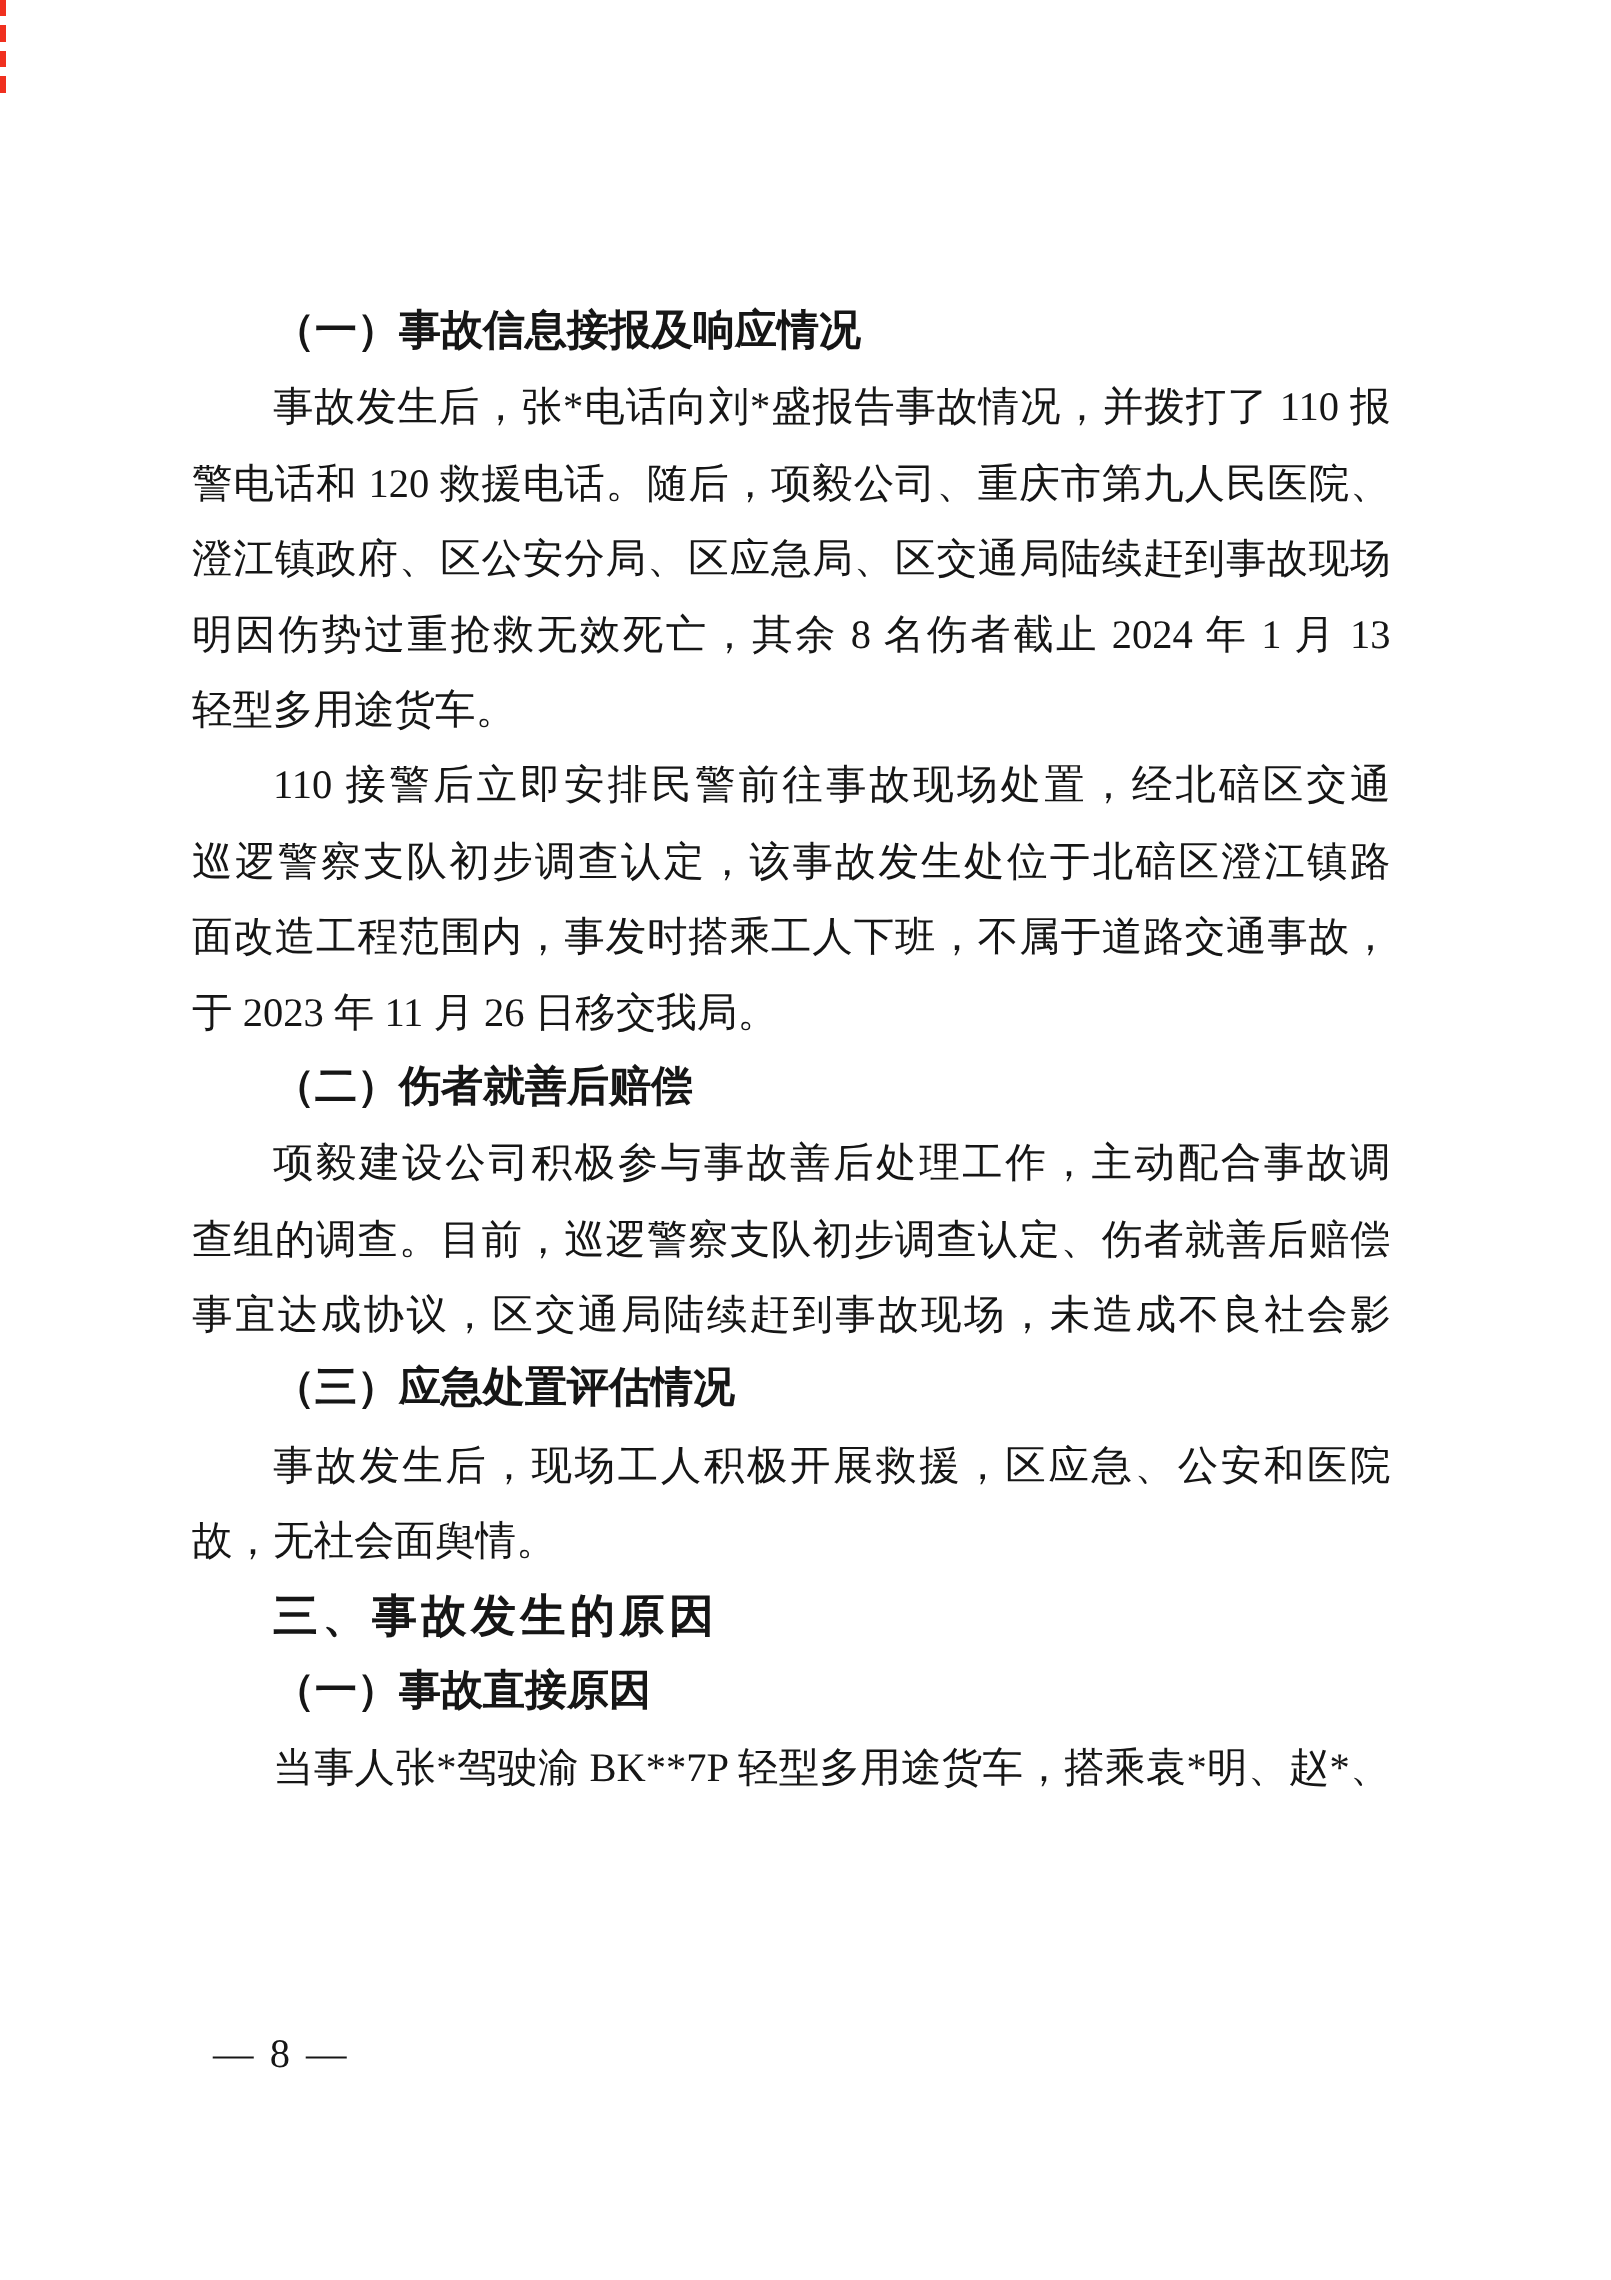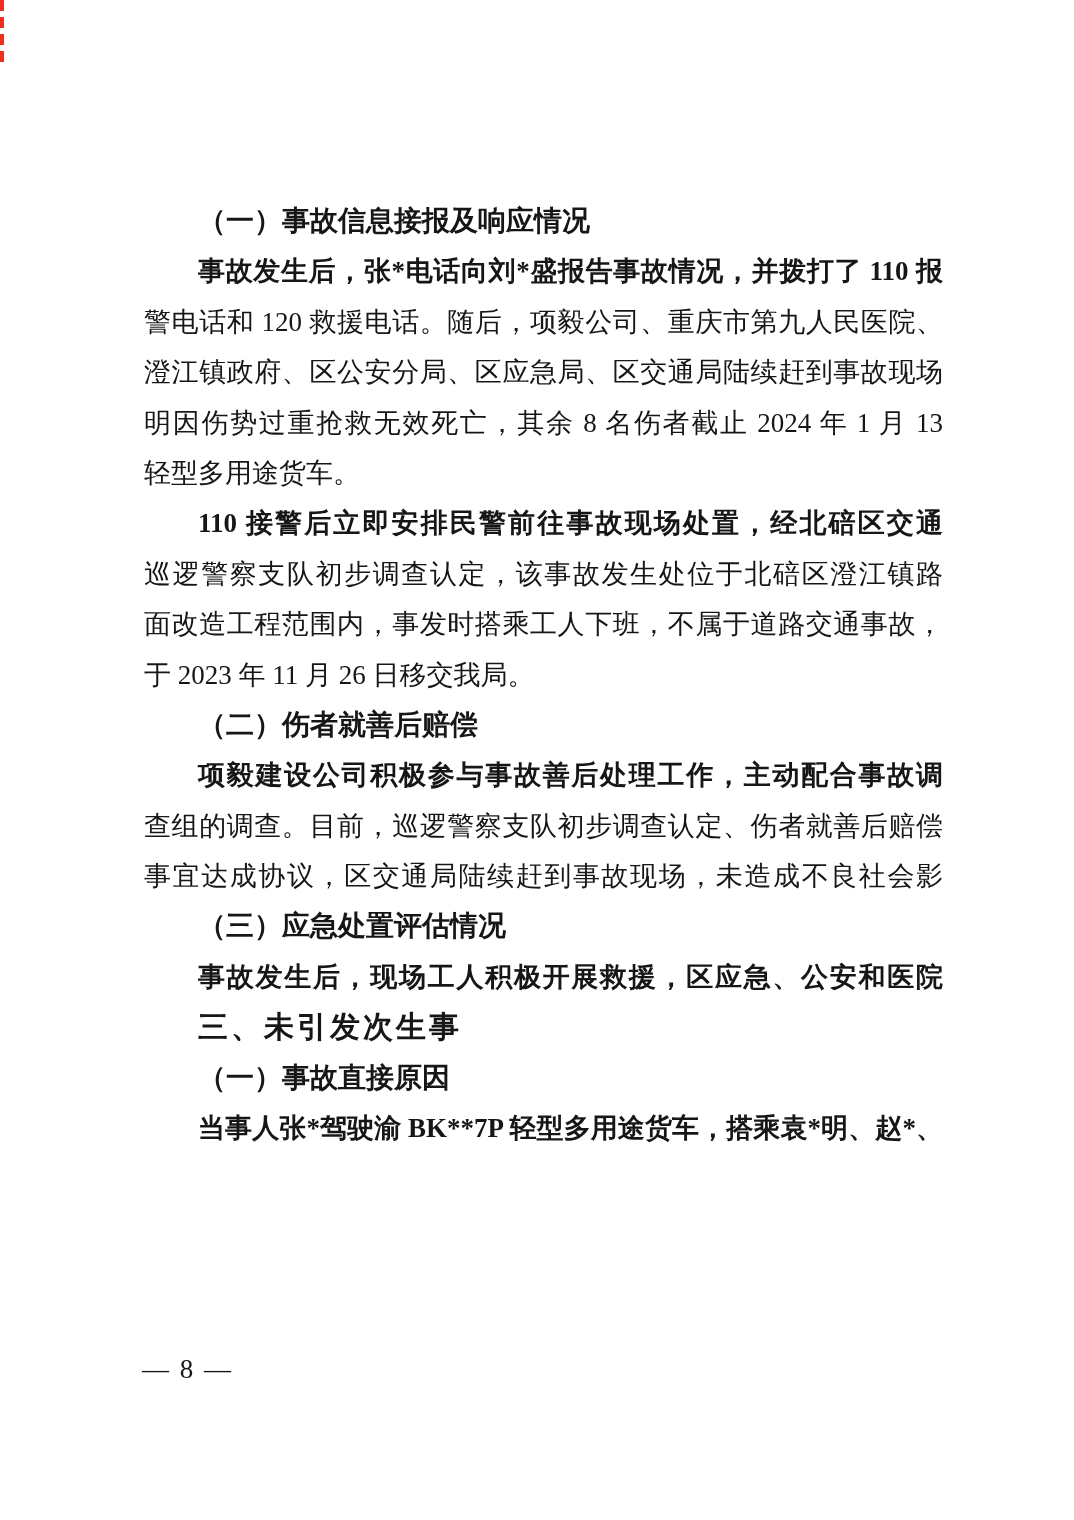--- a/index.html
+++ b/index.html
@@ -24,33 +24,33 @@
     width: 4px;
     height: 62px;
     background: repeating-linear-gradient(
       180deg,
       #f0301f 0px, #f0301f 11px,
       rgba(240,48,31,0) 11px, rgba(240,48,31,0) 17px
     );
   }
   .doc {
     position: absolute;
-    left: 144px;
+    left: 128px;
     top: 196px;
     width: 799px;
   }
   .block { margin: 0; padding: 0; }
   .line {
     height: 50.4px;
     line-height: 50.4px;
     font-size: 27px;
     white-space: normal;
     overflow: hidden;
   }
-  .line.ind { padding-left: 54px; font-weight: bold; }
+  .line.ind { padding-left: 54px; }
   .line.fill {
     text-align: justify;
     text-align-last: justify;
   }
   .block.section .line {
     font-weight: 600;
     font-size: 28px;
   }
   .block.chapter .line {
     font-family: "Liberation Sans", "DejaVu Sans", sans-serif;
@@ -97,23 +97,24 @@
       <div class="block para">
         <div class="line ind fill">项毅建设公司积极参与事故善后处理工作，主动配合事故调</div>
         <div class="line fill">查组的调查。目前，巡逻警察支队初步调查认定、伤者就善后赔偿</div>
         <div class="line fill">事宜达成协议，区交通局陆续赶到事故现场，未造成不良社会影响。</div>
       </div>
       <div class="block section">
         <div class="line ind">（三）应急处置评估情况</div>
       </div>
       <div class="block para">
         <div class="line ind fill">事故发生后，现场工人积极开展救援，区应急、公安和医院</div>
+        <div class="line">故，无社会面舆情。</div>
       </div>
       <div class="block chapter">
-        <div class="line ind">三、未引发次生事</div>
+        <div class="line ind">三、事故发生的原因</div>
       </div>
       <div class="block section">
         <div class="line ind">（一）事故直接原因</div>
       </div>
       <div class="block para">
         <div class="line ind fill">当事人张*驾驶渝 BK**7P 轻型多用途货车，搭乘袁*明、赵*、</div>
       </div>
     </div>
   <div class="page-number">— 8 —</div>
 </div>

